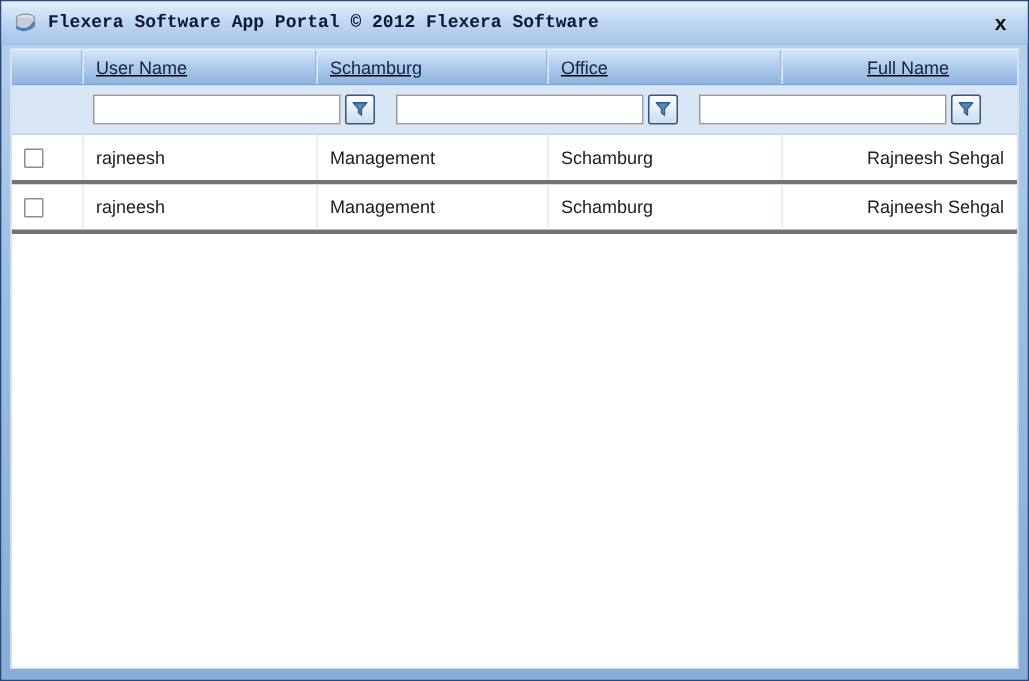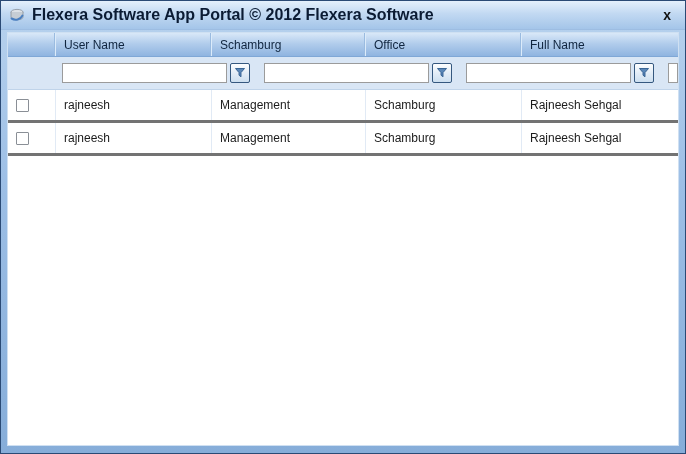--- a/index.html
+++ b/index.html
@@ -14,48 +14,49 @@
 
   
   .titlebar{
     height:28px;flex:0 0 28px;
     padding:0 12px 0 8px;
     background:linear-gradient(180deg,#e4f0fc 0%,#c2d9f2 45%,#a4c5e9 100%);
     border-bottom:1px solid #9dbde2;
     display:flex;align-items:center;gap:7px;
   }
   .title-text{
-    font-size:16px;font-weight:bold;color:#0b1b33;
-    white-space:nowrap;overflow:hidden;
+    font-size:12px;font-weight:bold;color:#0b1b33;
+    white-space:nowrap;overflow:hidden;font-family:Liberation Mono, monospace;
   }
   .close-btn{
     margin-left:auto;font-size:14px;font-weight:bold;color:#111;
     line-height:1;cursor:default;padding:0 2px;
   }
 
   
   .body-frame{flex:1;padding:2px 6px 7px 6px;min-height:0;}
   .content{
     height:100%;box-sizing:border-box;background:#fff;
     border:1px solid #cfe0f2;
     display:flex;flex-direction:column;overflow:hidden;
   }
 
   
   .grid{display:flex;flex-direction:column;height:100%;}
   .col-select{flex:0 0 48px;}
   .col-user{flex:0 0 156px;}
   .col-dept{flex:0 0 154px;}
   .col-office{flex:0 0 156px;}
-  .col-full{flex:1 1 auto;min-width:0;}
+  .col-full{flex:1 1 auto;min-width:0;margin-left:48px;}
 
   .header-row{
     display:flex;flex:0 0 23px;align-items:flex-end;
     background:linear-gradient(180deg,#d9e8f8 0%,#b2cdec 45%,#8fb4e0 100%);
     border-bottom:1px solid #7fa7d6;
+    text-decoration:underline;
   }
   .header-cell{
     height:100%;display:flex;align-items:center;
     padding-left:8px;box-sizing:border-box;
     font-size:12px;color:#10253f;
     border-right:1px solid #dcebfa;
     box-shadow:inset -1px 0 0 #9abbe0;
   }
   .header-cell.col-full{border-right:none;box-shadow:none;}
 

